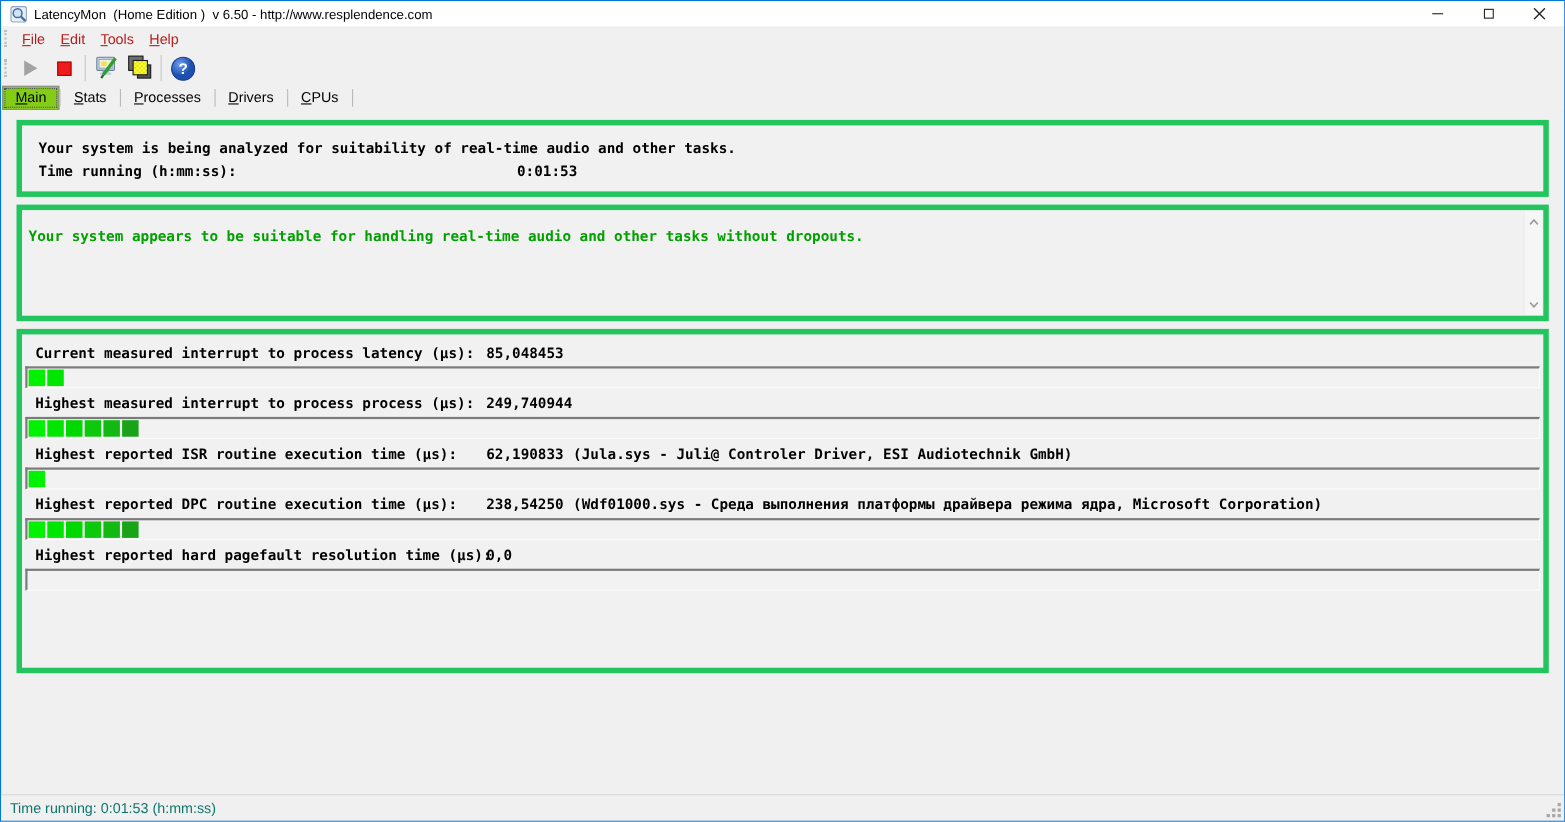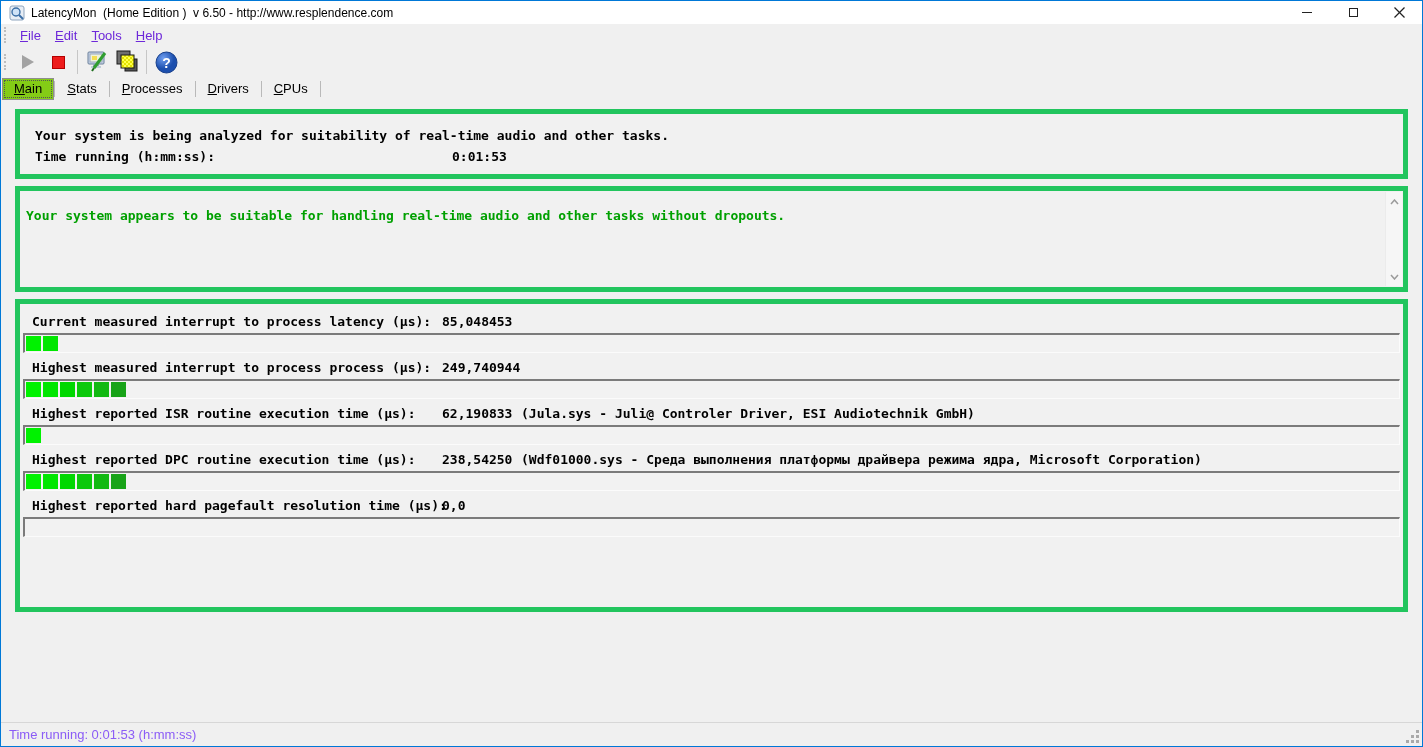--- a/index.html
+++ b/index.html
@@ -15,60 +15,60 @@
   .titlebar { height:23px; background:#ffffff; display:flex; align-items:center; }
   .app-icon { width:16px; height:16px; margin:0 6px 0 8px; flex:0 0 auto; }
   .title-text { font-size:12px; color:#000; white-space:pre; }
   .win-controls { margin-left:auto; display:flex; height:100%; }
   .win-btn { width:46px; height:100%; display:flex; align-items:center; justify-content:center; }
   .glyph-min { width:10px; height:1px; background:#222; }
   .glyph-max { width:9px; height:9px; border:1px solid #222; }
   
   .menubar { height:22px; display:flex; align-items:center; background:#f0f0f0; }
   .grip { width:4px; height:16px; border-left:2px dotted #bdbdbd; margin:0 5px 0 3px; }
-  .menu-item { display:inline-block; font-size:13px; color:#6d28d9; padding:2px 7px; }
+  .menu-item { display:inline-block; font-size:13px; color:#b91c1c; padding:2px 7px; }
   .menu-item::first-letter { text-decoration:underline; }
   
   .toolbar { height:32px; display:flex; align-items:center; background:#f0f0f0; }
   .tb-btn { display:flex; align-items:center; justify-content:center; width:30px; height:28px; }
   .tb-sep { width:1px; height:24px; background:#c6c6c6; margin:0 4px; }
   .play-tri { width:0; height:0; border-top:7px solid transparent; border-bottom:7px solid transparent; border-left:12px solid #a3a3a3; }
   .stop-sq { width:13px; height:13px; background:#ee1c1c; border:1px solid #b40000; }
   
   .tabbar { height:22px; display:flex; align-items:flex-start; background:#f0f0f0; padding-left:1px; }
   .tab { display:inline-block; font-size:13px; padding:3px 12px 4px 12px; color:#000; }
   .tab::first-letter { text-decoration:underline; }
   .tab.active { border:1px solid #8e8e8e; outline:1px dotted #555; outline-offset:-3px; background:#84cc16; padding:2px 11px 3px 11px; }
   .tab-sep { width:1px; height:16px; background:#b9b9b9; margin-top:3px; }
   
   .panel { margin:0 14px; background:#f1f1f1; border:5px solid #22c55e; }
   .panel-analysis { margin-top:9px; height:70px; padding:11px 0 0 15px; }
   .mono { font-family:"DejaVu Sans Mono","Liberation Mono",monospace; font-weight:bold; font-size:13px; color:#000; }
   .a-line { height:21px; line-height:21px; white-space:pre; }
-  .a-row { display:flex; height:21px; line-height:21px; }
+  .a-row { display:flex; height:21px; line-height:21px;gap:18px; }
   .a-label { width:417px; }
   .panel-verdict { margin-top:7px; height:106px; position:relative; padding:17px 24px 0 6px; }
   .verdict-text { color:#00a000; }
   .vscroll { position:absolute; top:1px; right:1px; bottom:1px; width:17px; background:#f6f6f6; border-left:1px solid #ebebeb; }
   .vs-arrow { position:absolute; left:0; width:17px; height:17px; display:flex; align-items:center; justify-content:center; }
   .vs-up { top:1px; } .vs-down { bottom:1px; }
   
   .panel-meas { margin-top:7px; height:313px; padding-top:8px; overflow:hidden; }
   .mrow { display:flex; height:21px; line-height:20px; padding-left:12px; white-space:pre; }
   .mlabel { width:410px; flex:0 0 auto; }
   .mvalue { width:79px; flex:0 0 auto; }
   .minfo { flex:1 1 auto; }
   .pbar { height:20px; margin:0 3px 5px 3px; background:#f2f2f2;
           border-top:2px solid #7b7b7b; border-left:2px solid #7b7b7b;
           border-right:1px solid #fbfbfb; border-bottom:1px solid #fbfbfb;
           display:flex; align-items:stretch; padding:1px; }
   .seg { width:15px; margin-right:2px; flex:0 0 auto; }
   
   .statusbar { position:absolute; left:0; right:0; bottom:0; height:24px; background:#f0f0f0;
-               border-top:1px solid #d7d7d7; display:flex; align-items:center; font-size:13px; color:#8b5cf6; padding-left:8px; }
+               border-top:1px solid #d7d7d7; display:flex; align-items:center; font-size:13px; color:#0f766e; padding-left:8px; }
   .resize-grip { position:absolute; right:3px; bottom:3px; width:13px; height:13px; }
   .resize-grip i { position:absolute; width:3px; height:3px; background:#a9a9a9; }
 </style>
 </head>
 <body>
 
 <div class="titlebar">
   <svg class="app-icon" viewBox="0 0 16 16">
     <rect x="1" y="1" width="14" height="14" rx="2" fill="#e8eef5" stroke="#8fa5bd"></rect>
     <circle cx="7" cy="7" r="4" fill="#cfe3f7" stroke="#3a6ea5" stroke-width="1.4"></circle>

